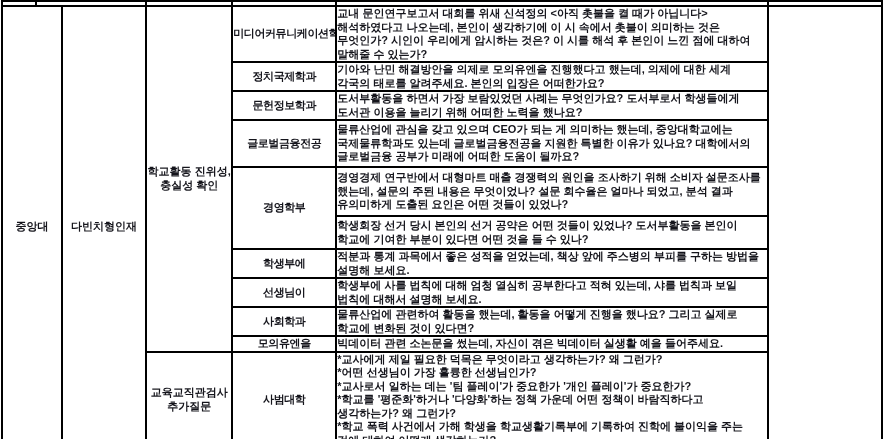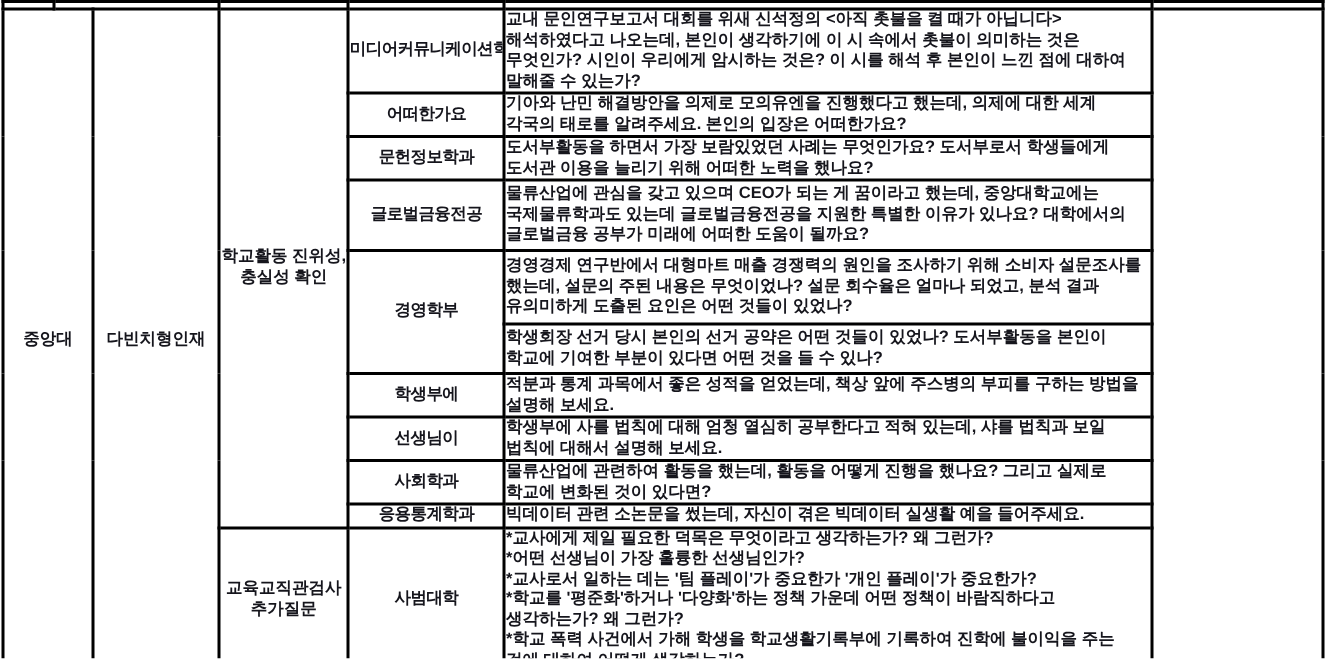--- a/index.html
+++ b/index.html
@@ -58,32 +58,32 @@
       <td colspan="2" rowspan="11" class="first c-center c-univ">중앙대</td>
       <td colspan="3" rowspan="11" class="c-center c-type">다빈치형인재</td>
       <td rowspan="10" class="c-center c-cat">학교활동 진위성,
 충실성 확인</td>
       <td class="c-center c-dept">미디어커뮤니케이션학부</td>
       <td class="c-q">교내 문인연구보고서 대회를 위새 신석정의 &lt;아직 촛불을 켤 때가 아닙니다&gt; 해석하였다고 나오는데, 본인이 생각하기에 이 시 속에서 촛불이 의미하는 것은 무엇인가? 시인이 우리에게 암시하는 것은? 이 시를 해석 후 본인이 느낀 점에 대하여 말해줄 수 있는가?</td>
       <td rowspan="11" class="last"></td>
     </tr>
 
     <tr style="height:27px">
-      <td class="c-center c-dept">어떠한가요</td>
+      <td class="c-center c-dept">정치국제학과</td>
       <td class="c-q">기아와 난민 해결방안을 의제로 모의유엔을 진행했다고 했는데, 의제에 대한 세계 각국의 태로를 알려주세요. 본인의 입장은 어떠한가요?</td>
     </tr>
 
     <tr style="height:28px">
       <td class="c-center c-dept">문헌정보학과</td>
       <td class="c-q">도서부활동을 하면서 가장 보람있었던 사례는 무엇인가요? 도서부로서 학생들에게 도서관 이용을 늘리기 위해 어떠한 노력을 했나요?</td>
     </tr>
 
     <tr style="height:47px">
       <td class="c-center c-dept">글로벌금융전공</td>
-      <td class="c-q">물류산업에 관심을 갖고 있으며 CEO가 되는 게 꿈이라고 했는데, 중앙대학교에는 국제물류학과도 있는데 글로벌금융전공을 지원한 특별한 이유가 있나요? 대학에서의 글로벌금융 공부가 미래에 어떠한 도움이 될까요?</td>
+      <td class="c-q">물류산업에 관심을 갖고 있으며 CEO가 되는 게 의미하는 했는데, 중앙대학교에는 국제물류학과도 있는데 글로벌금융전공을 지원한 특별한 이유가 있나요? 대학에서의 글로벌금융 공부가 미래에 어떠한 도움이 될까요?</td>
     </tr>
 
     <tr style="height:49px">
       <td rowspan="2" class="c-center c-dept">경영학부</td>
       <td class="c-q">경영경제 연구반에서 대형마트 매출 경쟁력의 원인을 조사하기 위해 소비자 설문조사를 했는데, 설문의 주된 내용은 무엇이었나? 설문 회수율은 얼마나 되었고, 분석 결과 유의미하게 도출된 요인은 어떤 것들이 있었나?</td>
     </tr>
 
     <tr style="height:33px">
       <td class="c-q">학생회장 선거 당시 본인의 선거 공약은 어떤 것들이 있었나? 도서부활동을 본인이 학교에 기여한 부분이 있다면 어떤 것을 들 수 있나?</td>
     </tr>
@@ -97,21 +97,21 @@
       <td class="c-center c-dept">선생님이</td>
       <td class="c-q">학생부에 사를 법칙에 대해 엄청 열심히 공부한다고 적혀 있는데, 샤를 법칙과 보일 법칙에 대해서 설명해 보세요.</td>
     </tr>
 
     <tr style="height:24px">
       <td class="c-center c-dept">사회학과</td>
       <td class="c-q">물류산업에 관련하여 활동을 했는데, 활동을 어떻게 진행을 했나요? 그리고 실제로 학교에 변화된 것이 있다면?</td>
     </tr>
 
     <tr style="height:15px">
-      <td class="c-center c-dept">응용통계학과</td>
+      <td class="c-center c-dept">모의유엔을</td>
       <td class="c-q">빅데이터 관련 소논문을 썼는데, 자신이 겪은 빅데이터 실생활 예을 들어주세요.</td>
     </tr>
 
     <tr style="height:84px">
       <td class="c-center c-cat">교육교직관검사
 추가질문</td>
       <td class="c-center c-dept">사범대학</td>
       <td class="c-q">*교사에게 제일 필요한 덕목은 무엇이라고 생각하는가? 왜 그런가?
 *어떤 선생님이 가장 훌륭한 선생님인가?
 *교사로서 일하는 데는 '팀 플레이'가  중요한가 '개인 플레이'가 중요한가?

